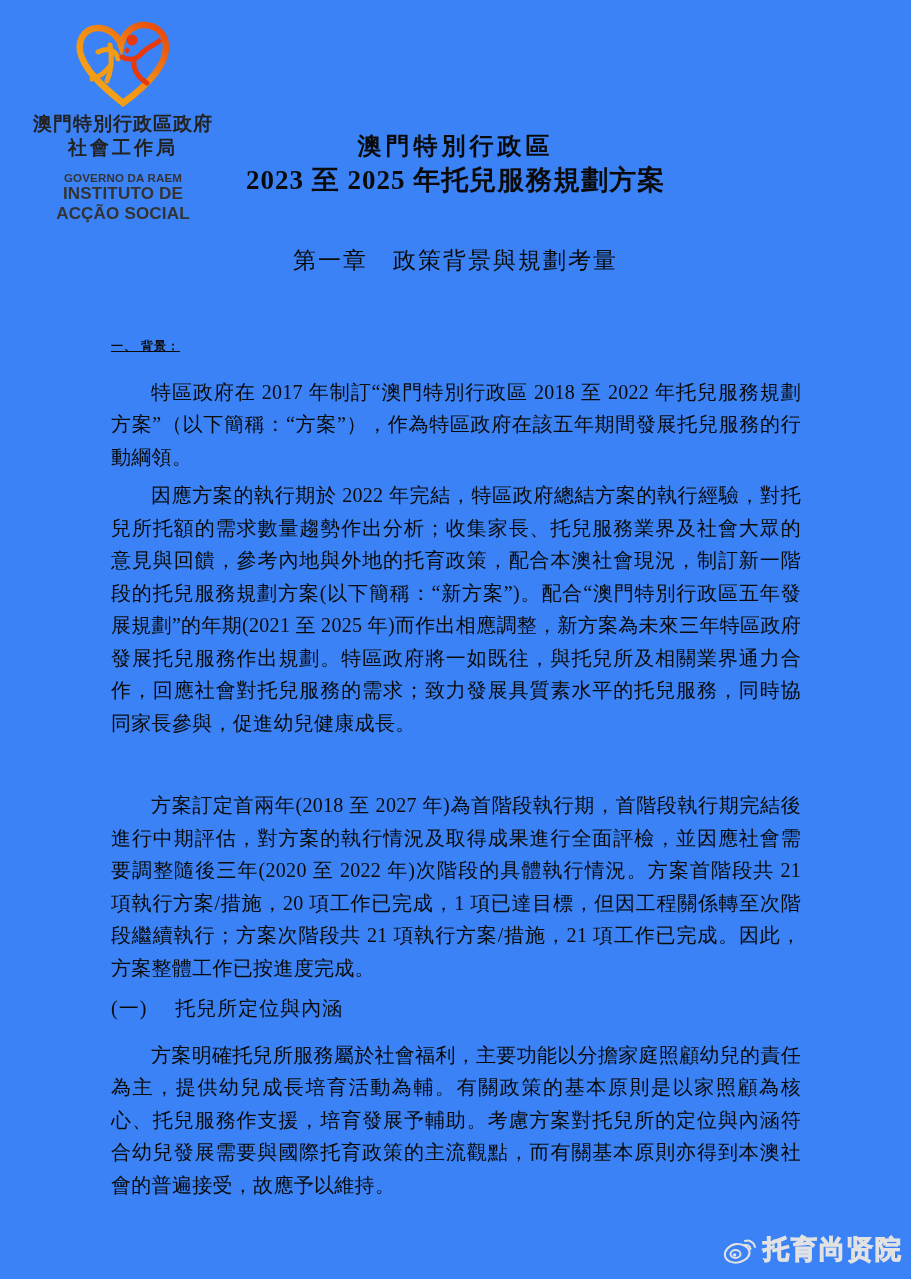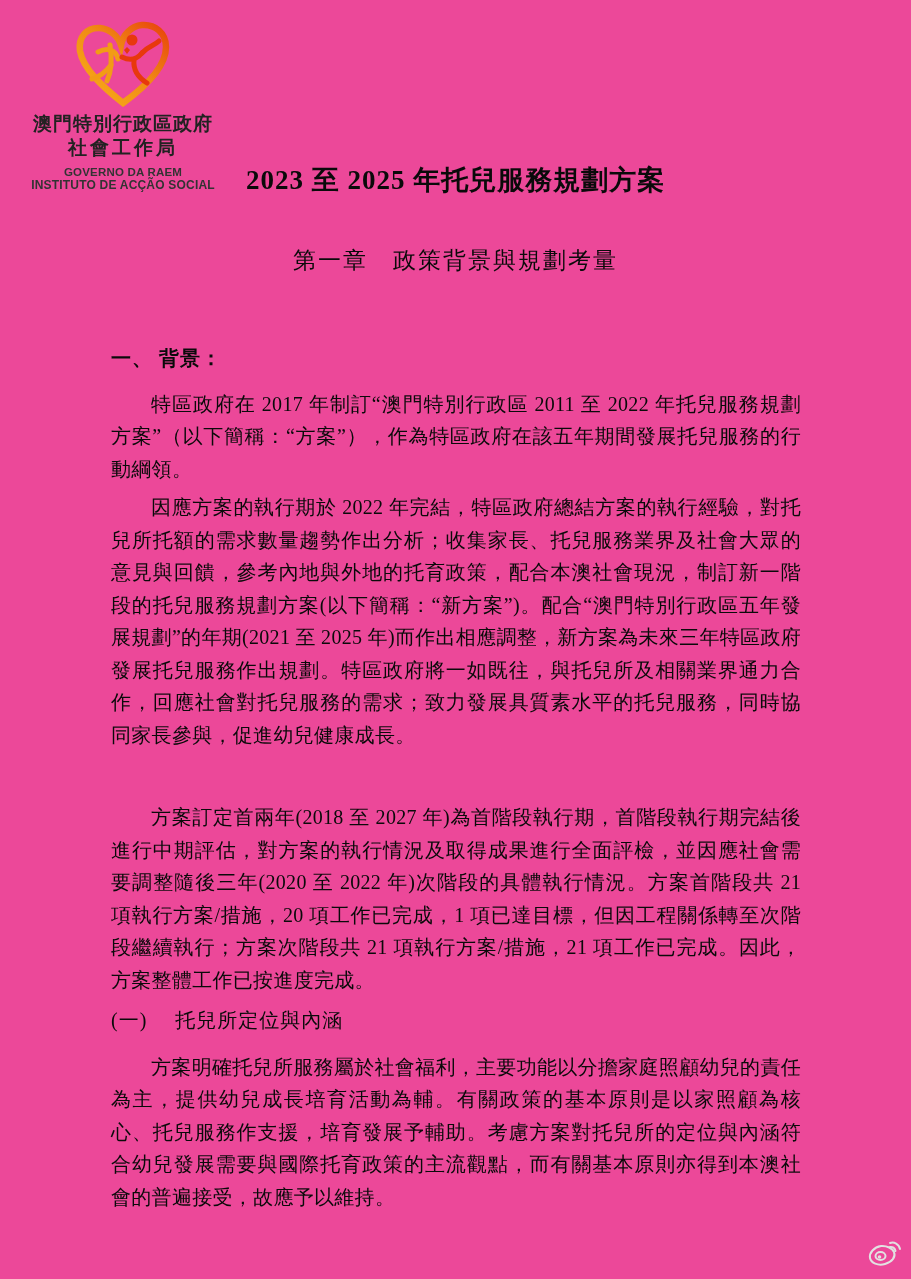--- a/index.html
+++ b/index.html
@@ -1,55 +1,55 @@
 <!DOCTYPE html>
 <html lang="zh-Hant"><head>
 <meta charset="utf-8">
 <style>
   html,body{margin:0;padding:0;background:#ffffff;}
   .page{
     position:relative;
     width:911px;height:1279px;
-    background:#ec4899;
+    background:#3b82f6;
     overflow:hidden;
     font-family:"Liberation Serif","DejaVu Serif",serif;
     color:#0a0a0a;
   }
   
   .logo-block{
     position:absolute;left:30px;top:20px;width:186px;
     text-align:center;
     font-family:"Liberation Sans","DejaVu Sans",sans-serif;
   }
   .logo-heart{display:block;margin:0 auto 4px auto;}
   .org-zh1{font-size:19px;font-weight:bold;letter-spacing:1px;line-height:1.25;color:#222;}
   .org-zh2{font-size:19px;font-weight:bold;letter-spacing:3px;line-height:1.25;color:#222;}
-  .org-pt1{font-size:11.5px;font-weight:bold;color:#333;margin-top:6px;letter-spacing:0.2px;}
-  .org-pt2{font-size:12px;font-weight:bold;color:#333;letter-spacing:0.2px;}
+  .org-pt1{font-size:11.5px;font-weight:bold;color:#333;margin-top:12px;letter-spacing:0.2px;}
+  .org-pt2{font-size:17px;font-weight:bold;color:#333;letter-spacing:0.2px;}
   
   .doc-title1{
     position:absolute;top:130px;left:0;width:100%;text-align:center;
     font-size:24px;font-weight:bold;letter-spacing:4px;
   }
   .doc-title2{
     position:absolute;top:162px;left:0;width:100%;text-align:center;
     font-size:27px;font-weight:bold;letter-spacing:1px;
   }
   .chapter-heading{
     position:absolute;top:245px;left:0;width:100%;text-align:center;
     font-size:23px;font-weight:normal;letter-spacing:2px;
   }
   
   .doc-body{
     position:absolute;top:326px;left:111px;width:690px;
     font-size:20px;line-height:32.5px;
     text-align:justify;text-justify:inter-character;
   }
   .sec-heading{
-    font-size:20px;font-weight:bold;margin:16px 0 13px 0;letter-spacing:1px;
+    font-size:12px;font-weight:bold;margin:4px 0 13px 0;letter-spacing:1px;text-decoration:underline;
   }
   .sec2{margin-top:50px;}
   .doc-body p{
     margin:0 0 6px 0;
     text-indent:2em;
     letter-spacing:0.3px;
   }
   .subsec-heading{
     font-weight:normal;margin:8px 0 14px 0;font-size:20px;letter-spacing:1px;
   }
@@ -97,28 +97,29 @@
       </g>
       <circle cx="61" cy="20" r="5.5" fill="#E8380D"></circle>
       <path d="M53,30 l3,-3 l3,3 l-3,4 Z" fill="#E8380D"></path>
     </svg>
     <div class="org-zh1">澳門特別行政區政府</div>
     <div class="org-zh2">社會工作局</div>
     <div class="org-pt1">GOVERNO DA RAEM</div>
     <div class="org-pt2">INSTITUTO DE ACÇÃO SOCIAL</div>
   </div>
 
+  <div class="doc-title1">澳門特別行政區</div>
   <div class="doc-title2">2023 至 2025 年托兒服務規劃方案</div>
   <div class="chapter-heading">第一章　政策背景與規劃考量</div>
 
   <div class="doc-body">
 
     <div class="section">
       <div class="sec-heading">一、 背景：</div>
-      <p>特區政府在 2017 年制訂“澳門特別行政區 2011 至 2022 年托兒服務規劃方案”（以下簡稱：“方案”），作為特區政府在該五年期間發展托兒服務的行動綱領。</p>
+      <p>特區政府在 2017 年制訂“澳門特別行政區 2018 至 2022 年托兒服務規劃方案”（以下簡稱：“方案”），作為特區政府在該五年期間發展托兒服務的行動綱領。</p>
       <p>因應方案的執行期於 2022 年完結，特區政府總結方案的執行經驗，對托兒所托額的需求數量趨勢作出分析；收集家長、托兒服務業界及社會大眾的意見與回饋，參考內地與外地的托育政策，配合本澳社會現況，制訂新一階段的托兒服務規劃方案(以下簡稱：“新方案”)。配合“澳門特別行政區五年發展規劃”的年期(2021 至 2025 年)而作出相應調整，新方案為未來三年特區政府發展托兒服務作出規劃。特區政府將一如既往，與托兒所及相關業界通力合作，回應社會對托兒服務的需求；致力發展具質素水平的托兒服務，同時協同家長參與，促進幼兒健康成長。</p>
     </div>
 
     <div class="section sec2">
       <p>方案訂定首兩年(2018 至 2027 年)為首階段執行期，首階段執行期完結後進行中期評估，對方案的執行情況及取得成果進行全面評檢，並因應社會需要調整隨後三年(2020 至 2022 年)次階段的具體執行情況。方案首階段共 21 項執行方案/措施，20 項工作已完成，1 項已達目標，但因工程關係轉至次階段繼續執行；方案次階段共 21 項執行方案/措施，21 項工作已完成。因此，方案整體工作已按進度完成。</p>
 
       <div class="subsec-heading">
         <span>(一)</span><span class="subsec-gap"></span><span>托兒所定位與內涵</span>
       </div>
       <p>方案明確托兒所服務屬於社會福利，主要功能以分擔家庭照顧幼兒的責任為主，提供幼兒成長培育活動為輔。有關政策的基本原則是以家照顧為核心、托兒服務作支援，培育發展予輔助。考慮方案對托兒所的定位與內涵符合幼兒發展需要與國際托育政策的主流觀點，而有關基本原則亦得到本澳社會的普遍接受，故應予以維持。</p>
@@ -129,15 +130,16 @@
   <div class="watermark">
     <svg width="36" height="30" viewBox="0 0 36 30" aria-hidden="true">
       <g fill="none" stroke="#e2e2e2" stroke-width="2" stroke-linecap="round">
         <path d="M14,9 C7,10 2,16 3,21 C4,26 11,29 18,27 C25,25 29,20 27,15 C25.5,11.5 20,8.5 14,9 Z"></path>
         <ellipse cx="13.5" cy="19" rx="5" ry="4"></ellipse>
         <circle cx="12.5" cy="20" r="0.8" fill="#e2e2e2"></circle>
         <path d="M23,6 C27,4.5 32,7 33,12"></path>
         <path d="M23,10 C25.5,9.5 28,11 28.5,14"></path>
       </g>
     </svg>
+    <span>托育尚贤院</span>
   </div>
 
 </div>
 
 </body></html>

